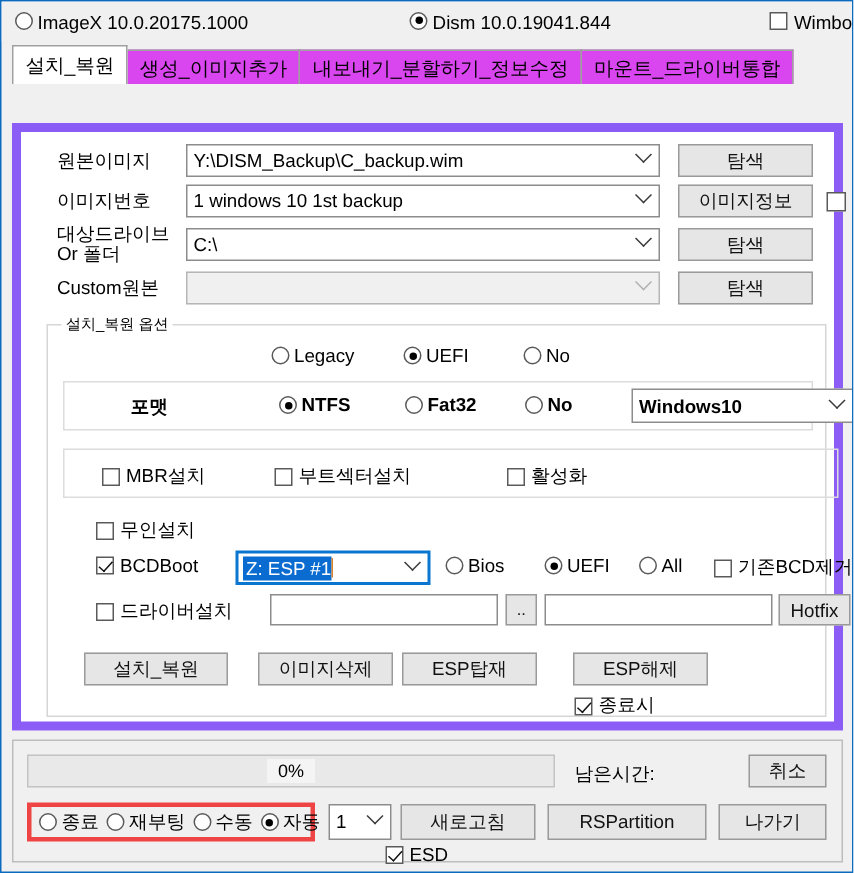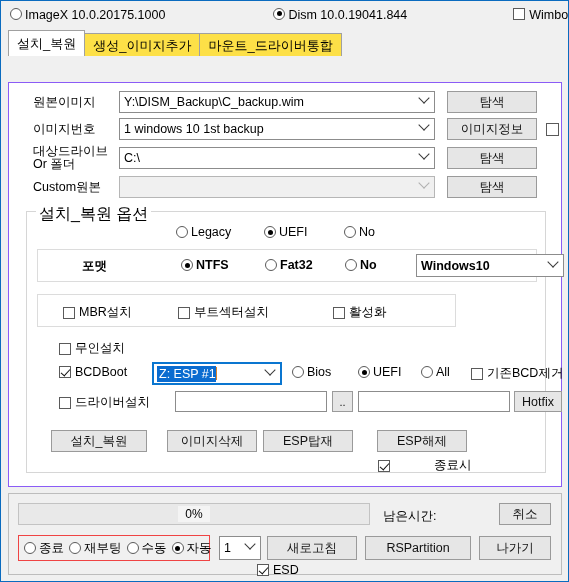--- a/index.html
+++ b/index.html
@@ -121,42 +121,42 @@
     align-items: flex-end;
     z-index: 3;
   }
   .tab {
     height: 23px;
     line-height: 23px;
     padding: 0 8px;
     font-size: 13px;
     border: 1px solid #a0a0a0;
     border-bottom: none;
-    background: #fde047;
+    background: #d946ef;
     box-sizing: border-box;
     white-space: nowrap;
     cursor: default;
     margin-right: -1px;
   }
   .tab.active {
     background: #ffffff;
     height: 26px;
     line-height: 25px;
     position: relative;
     z-index: 4;
   }
 
   
   .tabpage {
     position: absolute;
     left: 7px; top: 81px;
     width: 554px;
     height: 405px;
     background: #ffffff;
-    border: 1px solid #8b5cf6;
+    border: 6px solid #8b5cf6;
     box-sizing: border-box;
   }
 
   .formrow {
     position: absolute;
     display: flex;
     align-items: center;
   }
   .lbl {
     font-size: 12.5px;
@@ -229,21 +229,21 @@
     position: absolute;
     border: 1px solid #d6d6d6;
     box-sizing: border-box;
     background: transparent;
   }
   .groupbox > .gb-title {
     position: absolute;
     top: -8px; left: 9px;
     background: #ffffff;
     padding: 0 3px;
-    font-size: 16px;
+    font-size: 10px;
     white-space: nowrap;
   }
   .panel {
     position: absolute;
     border: 1px solid #dcdcdc;
     box-sizing: border-box;
   }
 
   .opt { display: flex; align-items: center; position: absolute; font-size: 12.5px; white-space: nowrap; }
 
@@ -268,21 +268,21 @@
     font-size: 12px;
   }
   .progress .pct {
     background: #f4f4f4;
     padding: 1px 7px;
   }
   .radio-group-box {
     position: absolute;
     left: 9px; top: 41px;
     width: 192px; height: 26px;
-    border: 1px solid #ef4444;
+    border: 3px solid #ef4444;
     box-sizing: border-box;
     display: flex;
     align-items: center;
     padding-left: 5px;
   }
   .radio-group-box .opt { position: static; margin-right: 5px; }
 </style>
 </head>
 <body>
 
@@ -300,20 +300,21 @@
     </div>
     <div class="item wim">
       <span class="cbox"></span>
       <span>Wimboot</span>
     </div>
   </div>
 
   <div class="tabstrip">
     <div class="tab active">설치_복원</div>
     <div class="tab">생성_이미지추가</div>
+    <div class="tab">내보내기_분할하기_정보수정</div>
     <div class="tab">마운트_드라이버통합</div>
   </div>
 
   <div class="tabpage">
 
     <div class="formrow" style="left:0; top:8px; width:554px;">
       <span class="lbl" style="width:110px; padding-left:24px; box-sizing:border-box;">원본이미지</span>
       <span class="combo" style="width:316px;">
         <span class="txt">Y:\DISM_Backup\C_backup.wim</span>
         <span class="arrow"></span>
@@ -381,21 +382,21 @@
         <div class="opt" style="left:307px; top:8px;">
           <span class="radio"></span>
           <span>No</span>
         </div>
         <span class="combo" style="position:absolute; left:378px; top:4px; width:148px; height:23px;">
           <span class="txt">Windows10</span>
           <span class="arrow"></span>
         </span>
       </div>
 
-      <div class="panel" style="left:10px; top:82px; width:419px; height:33px;">
+      <div class="panel" style="left:10px; top:82px; width:517px; height:33px;">
         <div class="opt" style="left:25px; top:9px;">
           <span class="cbox"></span>
           <span>MBR설치</span>
         </div>
         <div class="opt" style="left:140px; top:9px;">
           <span class="cbox"></span>
           <span>부트섹터설치</span>
         </div>
         <div class="opt" style="left:295px; top:9px;">
           <span class="cbox"></span>
@@ -440,21 +441,21 @@
       </div>
       <span class="txtbox" style="position:absolute; left:148px; top:179px; width:152px;"></span>
       <span class="btn" style="position:absolute; left:305px; top:179px; width:21px; height:21px; font-size:11px;">..</span>
       <span class="txtbox" style="position:absolute; left:331px; top:179px; width:152px;"></span>
       <span class="btn" style="position:absolute; left:487px; top:179px; width:48px; height:21px;">Hotfix</span>
 
       <span class="btn" style="position:absolute; left:24px; top:218px; width:96px; height:22px;">설치_복원</span>
       <span class="btn" style="position:absolute; left:140px; top:218px; width:90px; height:22px;">이미지삭제</span>
       <span class="btn" style="position:absolute; left:236px; top:218px; width:90px; height:22px;">ESP탑재</span>
       <span class="btn" style="position:absolute; left:350px; top:218px; width:90px; height:22px;">ESP해제</span>
-      <div class="opt" style="left:351px; top:245px;gap:40px;">
+      <div class="opt" style="left:351px; top:245px;">
         <span class="cbox on"></span>
         <span>종료시</span>
       </div>
     </div>
 
     <div class="opt" style="left:41px; top:445px;">
       <span class="cbox"></span>
       <span>Verify</span>
     </div>
     <div class="opt" style="left:41px; top:466px;">

